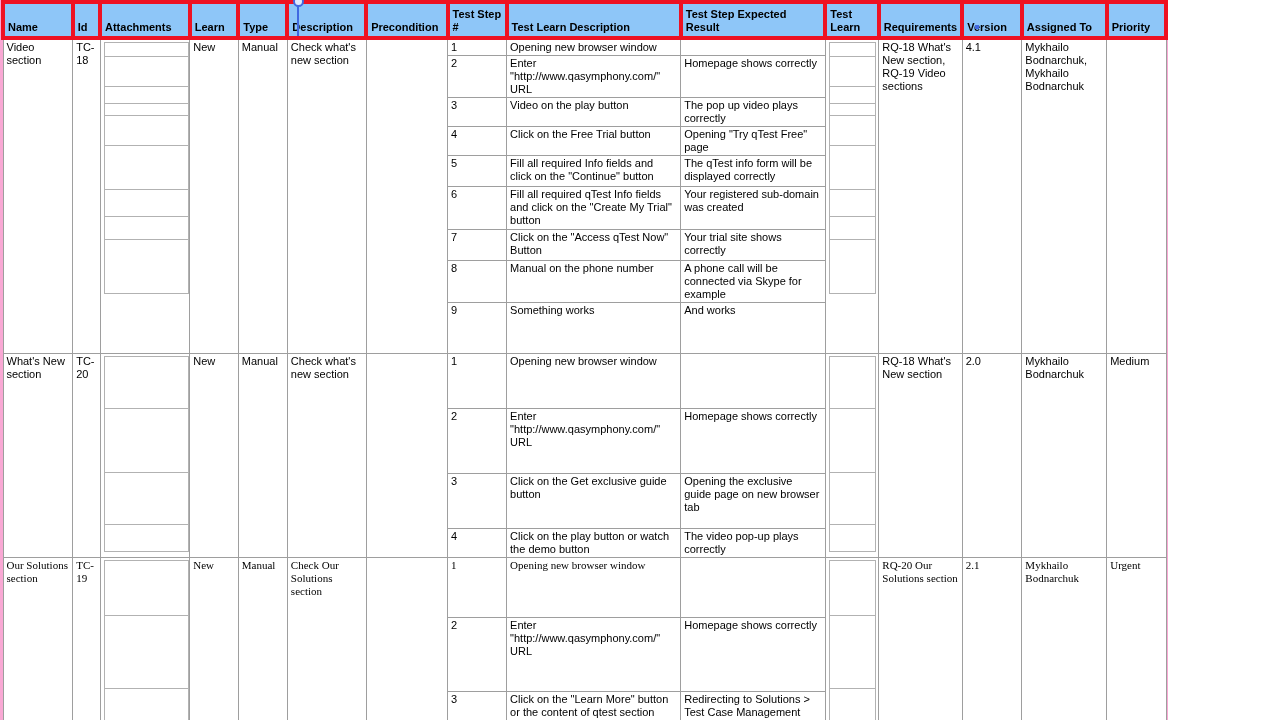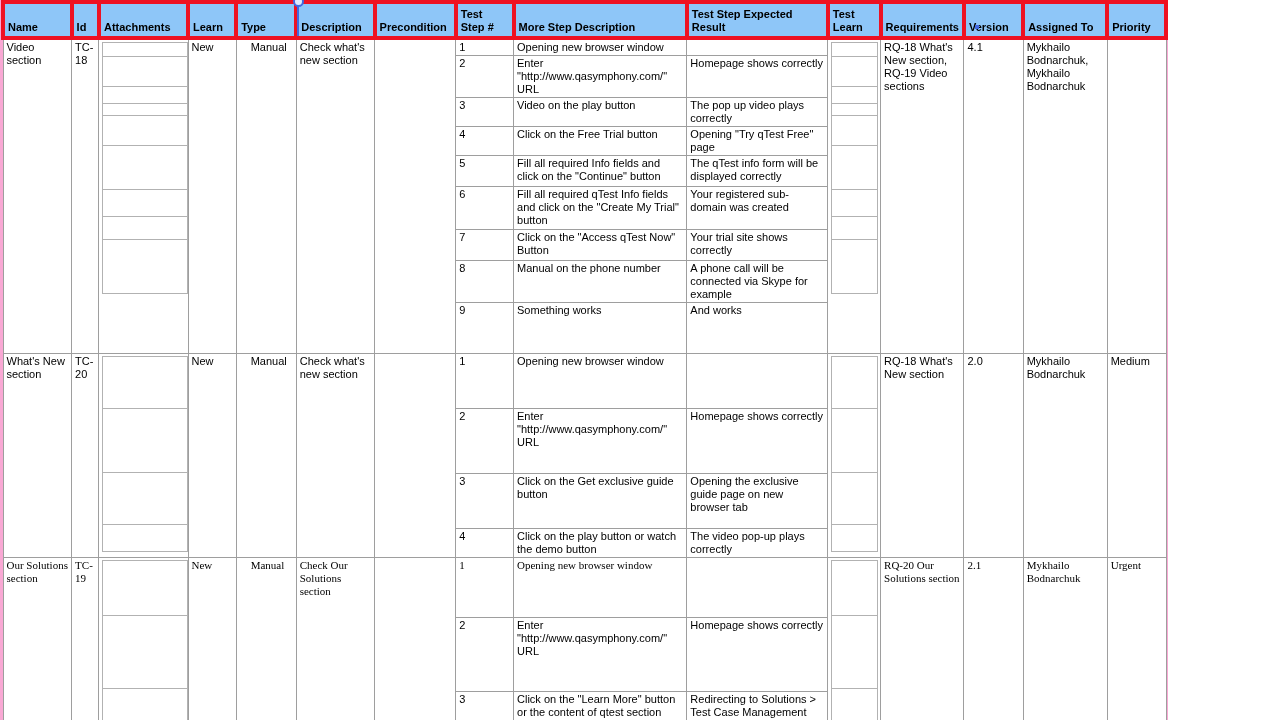--- a/index.html
+++ b/index.html
@@ -21,21 +21,21 @@
     padding: 1px 3px; overflow: hidden; overflow-wrap: break-word;
     background: #fff;
   }
   .tc th {
     background: var(--hdr-bg, #8ec6f8);
     border: 4px solid var(--hdr-border, #ee1122);
     vertical-align: bottom; font-weight: bold;
     padding: 2px 3px;
   }
   td.c-id   { padding: 1px 5px 1px 3px; }
-  td.c-type { padding: 1px 9px 1px 14px; }
+  td.c-type { padding: 1px 9px 1px 3px; }
   td.c-attachments, td.c-step_attachments { padding: 0; }
 
   .stack { margin: 2px 0 0 3px; }
   .stack.ts { margin-right: 2px; }
   .abox {
     border: 1px solid var(--box, #b2b2b2);
     margin-top: -1px; background: #fff;
   }
   .stack .abox:first-child { margin-top: 0; }
 
@@ -78,21 +78,21 @@
     <thead>
       <tr id="header-row" style="height: 36px;">
           <th class="h-name">Name</th>
           <th class="h-id">Id</th>
           <th class="h-attachments">Attachments</th>
           <th class="h-status">Learn</th>
           <th class="h-type">Type</th>
           <th class="h-description">Description</th>
           <th class="h-precondition">Precondition</th>
           <th class="h-step_number">Test Step #</th>
-          <th class="h-step_description">More Step Description</th>
+          <th class="h-step_description">Test Learn Description</th>
           <th class="h-step_expected">Test Step Expected Result</th>
           <th class="h-step_attachments">Test Learn</th>
           <th class="h-requirements">Requirements</th>
           <th class="h-version">Version</th>
           <th class="h-assigned_to">Assigned To</th>
           <th class="h-priority">Priority</th>
         </tr>
     </thead>
     <tbody id="tc-body">
         <tr style="height: 17px;">

